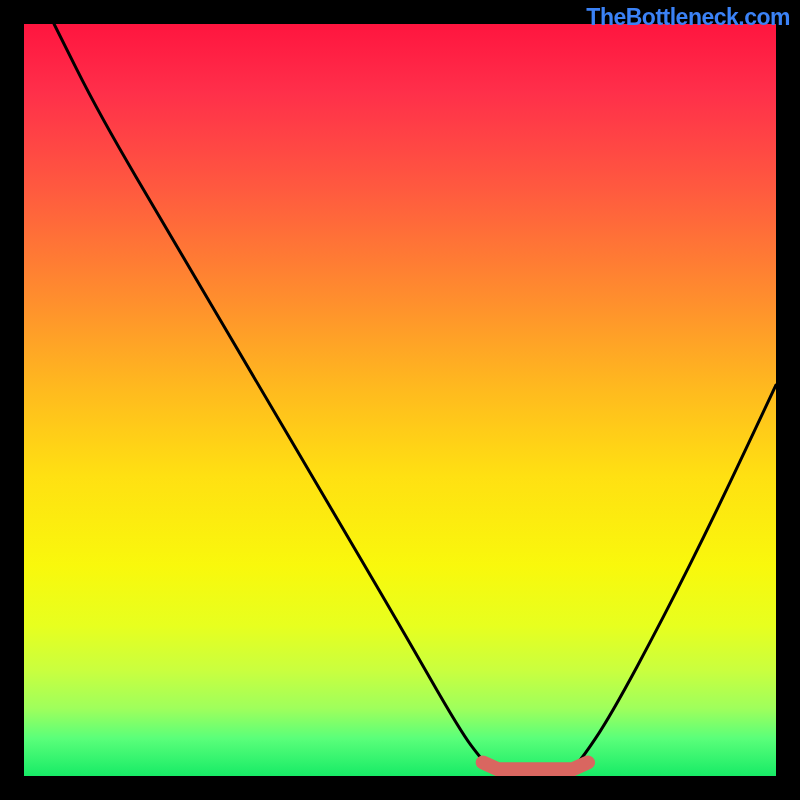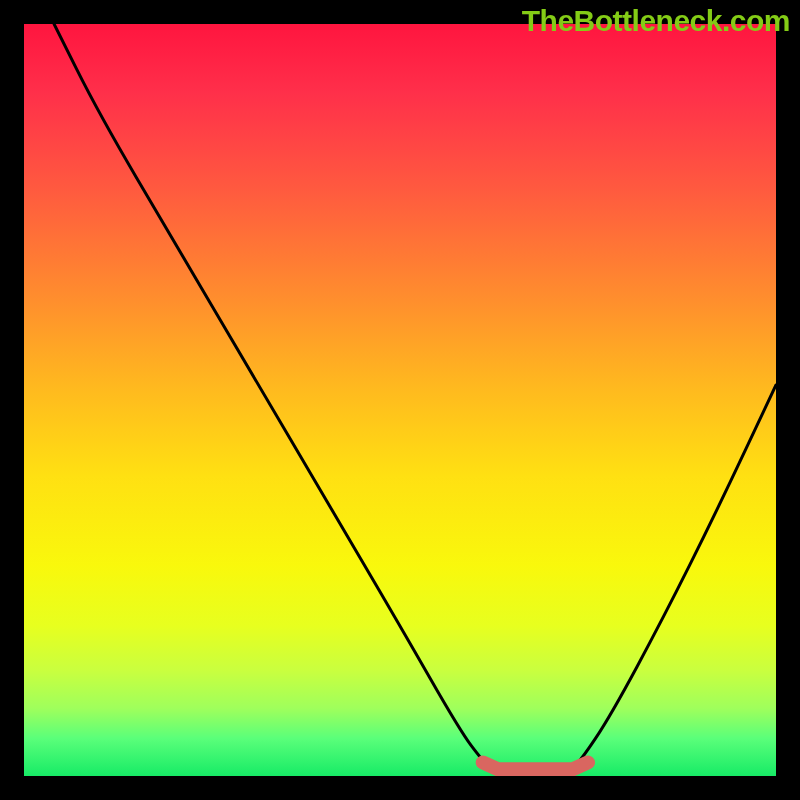--- a/index.html
+++ b/index.html
@@ -34,24 +34,24 @@
       #9fff5c 91%,
       #5aff7a 95%,
       #17eb66 100%
     );
   }
   .brand {
     position: absolute;
     right: 10px;
     top: 4px;
     font-family: Arial, Helvetica, sans-serif;
-    font-size: 30px;
+    font-size: 23px;
     font-weight: 600;
     letter-spacing: -0.5px;
-    color: #84cc16;
+    color: #3b82f6;
   }
   svg.curve {
     position: absolute;
     inset: 0;
   }
 </style>
 </head>
 <body>
 
 <div class="frame">

